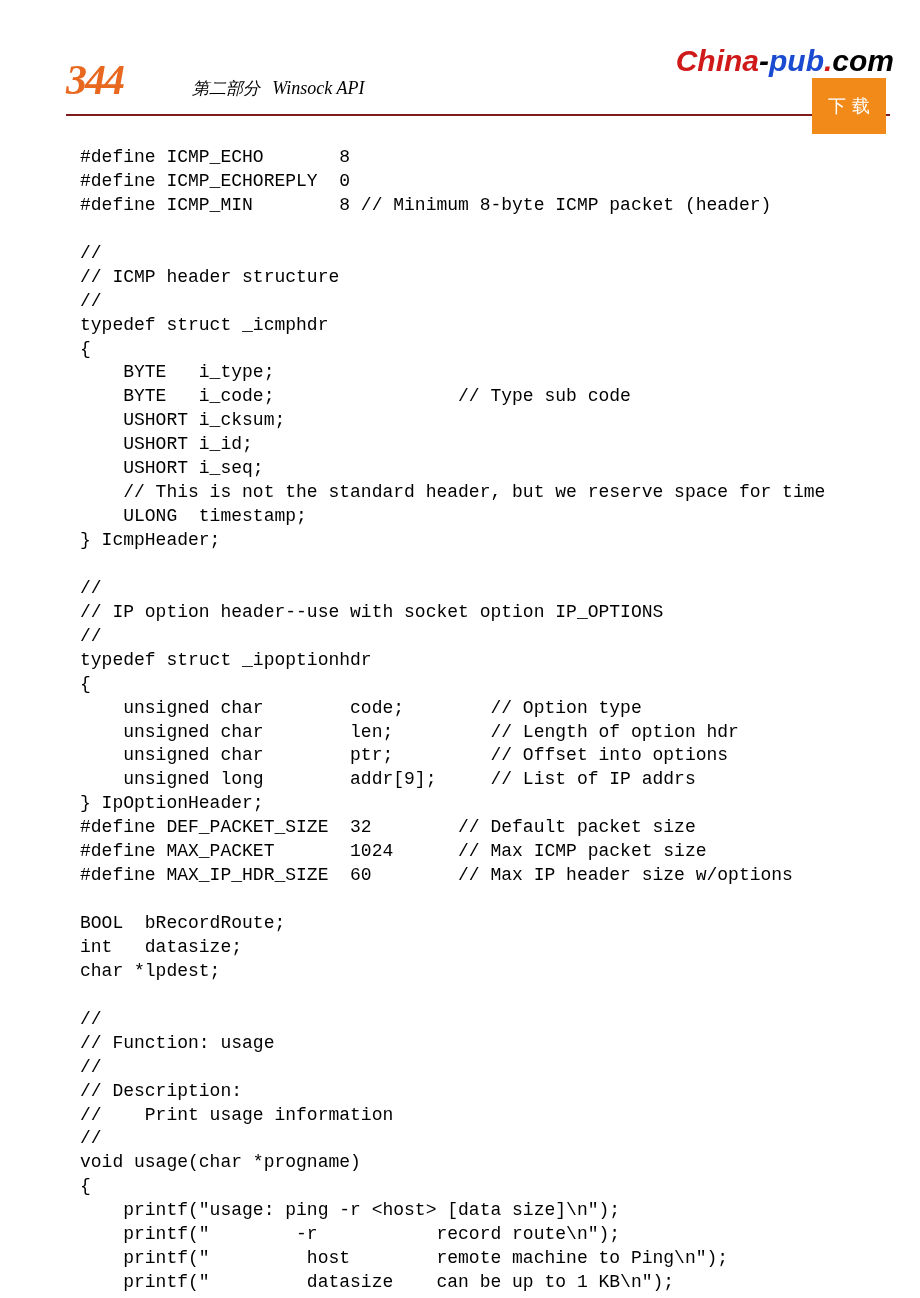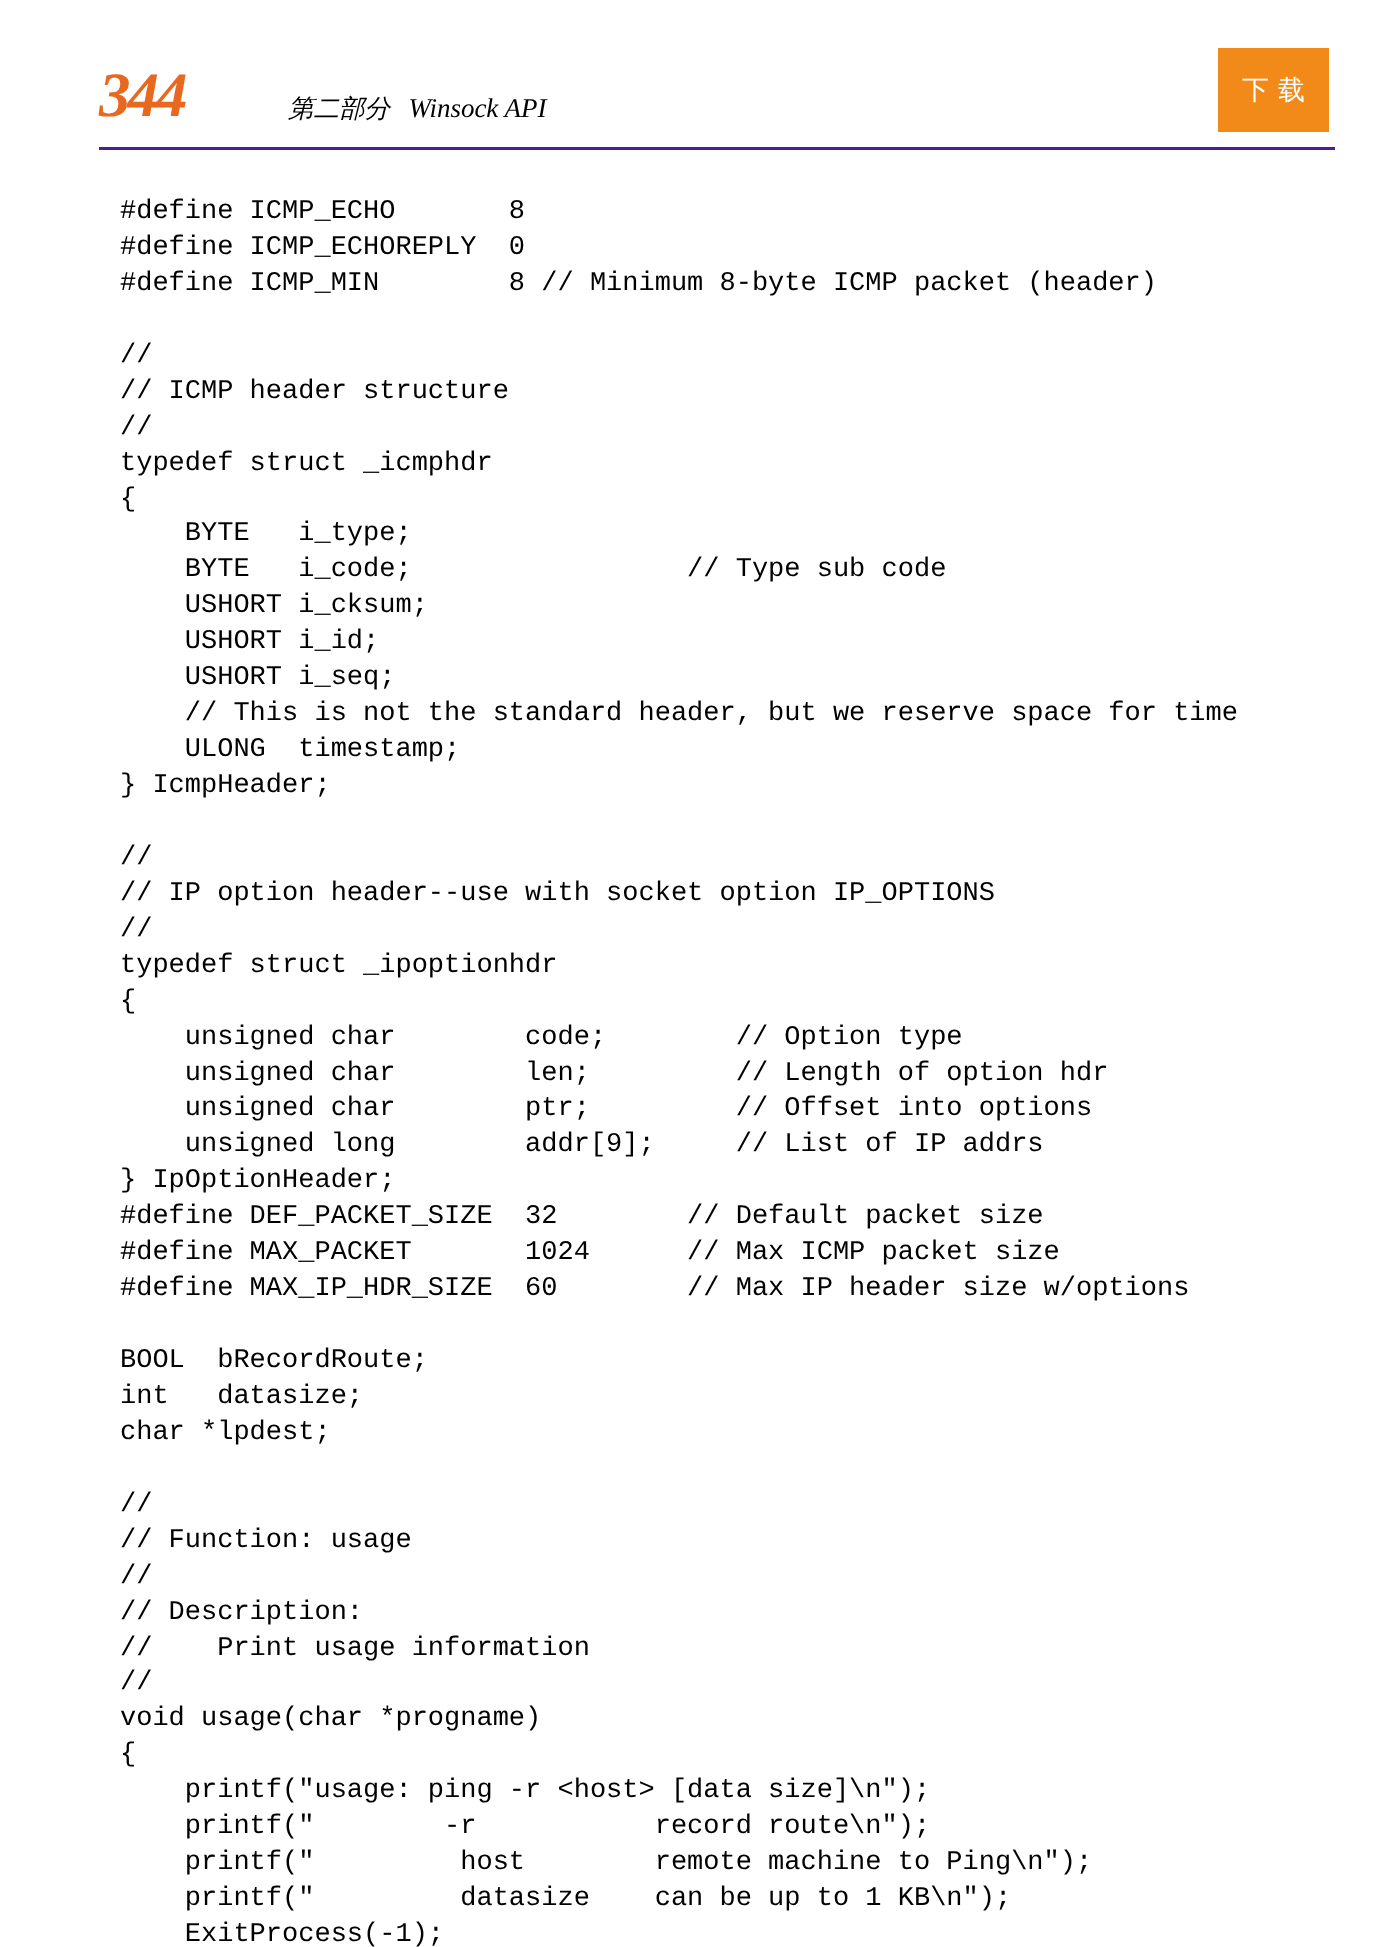--- a/index.html
+++ b/index.html
@@ -6,22 +6,22 @@
   body {
     width: 920px;
     height: 1298px;
     background: #ffffff;
     font-family: "Courier New", monospace;
     position: relative;
   }
   .header {
     position: relative;
     height: 100px;
-    border-bottom: 2px solid #4c1d95;
-    margin: 0 30px 0 66px;
+    border-bottom: 2px solid #7f1d1d;
+    margin: 16px 30px 0 66px;
   }
   .page-num {
     position: absolute;
     left: 0;
     bottom: 10px;
     font-family: Georgia, "Times New Roman", serif;
     font-size: 42px;
     font-weight: bold;
     font-style: italic;
     color: #e8681f;
@@ -87,20 +87,23 @@
 </head>
 <body>
 
 <div class="header">
   <div class="page-num">344</div>
   <div class="section-title">
     <span>第二部分</span>
     <span class="section-api">Winsock API</span>
   </div>
   <div class="logo-wrap">
+    <div class="logo">
+      <span class="c">China</span><span class="d">-</span><span class="p">pub</span><span class="dot">.</span><span class="com">com</span>
+    </div>
     <div class="dl-badge">下载</div>
   </div>
 </div>
 
 <div class="code-block">#define ICMP_ECHO       8
 #define ICMP_ECHOREPLY  0
 #define ICMP_MIN        8 // Minimum 8-byte ICMP packet (header)
 
 //
 // ICMP header structure

